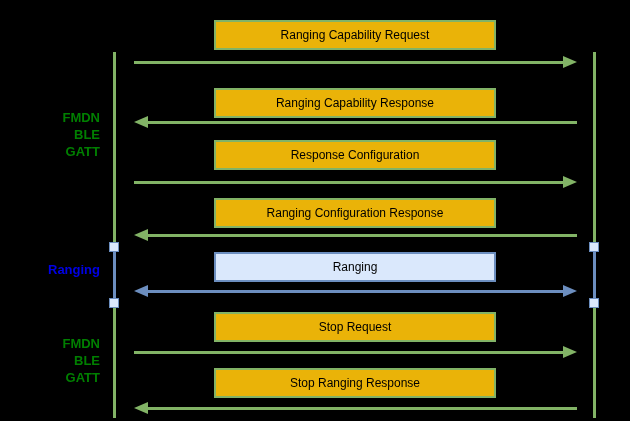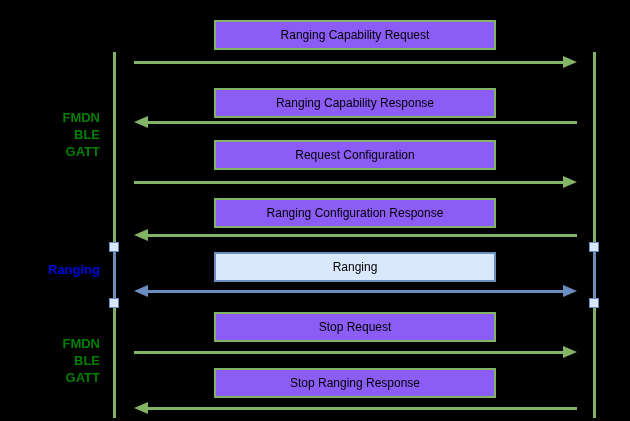--- a/index.html
+++ b/index.html
@@ -15,21 +15,21 @@
   .lifeline-blue-seg.left{left:113px;}
   .lifeline-blue-seg.right{left:593px;}
   .handle{position:absolute;width:10px;height:10px;box-sizing:border-box;
     background:#dae8fc;border:1.5px solid #6c8ebf;}
   .handle.hl{left:109px;}
   .handle.hr{left:589px;}
   .handle.t{top:242px;}
   .handle.b{top:298px;}
   
   .box{position:absolute;left:214px;width:282px;height:30px;box-sizing:border-box;
-    background:#8b5cf6;border:2px solid #82b366;display:flex;align-items:center;
+    background:#eab308;border:2px solid #82b366;display:flex;align-items:center;
     justify-content:center;font-size:12px;color:#000;white-space:nowrap;}
   .box.blue{background:#dae8fc;border-color:#6c8ebf;}
   .b1{top:20px}.b2{top:88px}.b3{top:140px}.b4{top:198px}.b5{top:252px}.b6{top:312px}.b7{top:368px}
   
   .arrow{position:absolute;left:134px;width:443px;height:12px;}
   .a1{top:56px}.a2{top:116px}.a3{top:176px}.a4{top:229px}.a5{top:285px}.a6{top:346px}.a7{top:402px}
   .arrow .line{position:absolute;top:4.5px;height:3px;background:#82b366;left:0;right:0;}
   .arrow.dir-right .line{right:11px;}
   .arrow.dir-left .line{left:11px;}
   .arrow.dir-both .line{left:11px;right:11px;}
@@ -71,21 +71,21 @@
     <span>Ranging</span>
   </div>
   <div class="side-label green2">
     <span>FMDN</span>
     <span>BLE</span>
     <span>GATT</span>
   </div>
 
   <div class="box b1">Ranging Capability Request</div>
   <div class="box b2">Ranging Capability Response</div>
-  <div class="box b3">Request Configuration</div>
+  <div class="box b3">Response Configuration</div>
   <div class="box b4">Ranging Configuration Response</div>
   <div class="box blue b5">Ranging</div>
   <div class="box b6">Stop Request</div>
   <div class="box b7">Stop Ranging Response</div>
 
   <div class="arrow dir-right a1">
     <div class="line"></div>
     <div class="head head-right"></div>
   </div>
   <div class="arrow dir-left a2">

